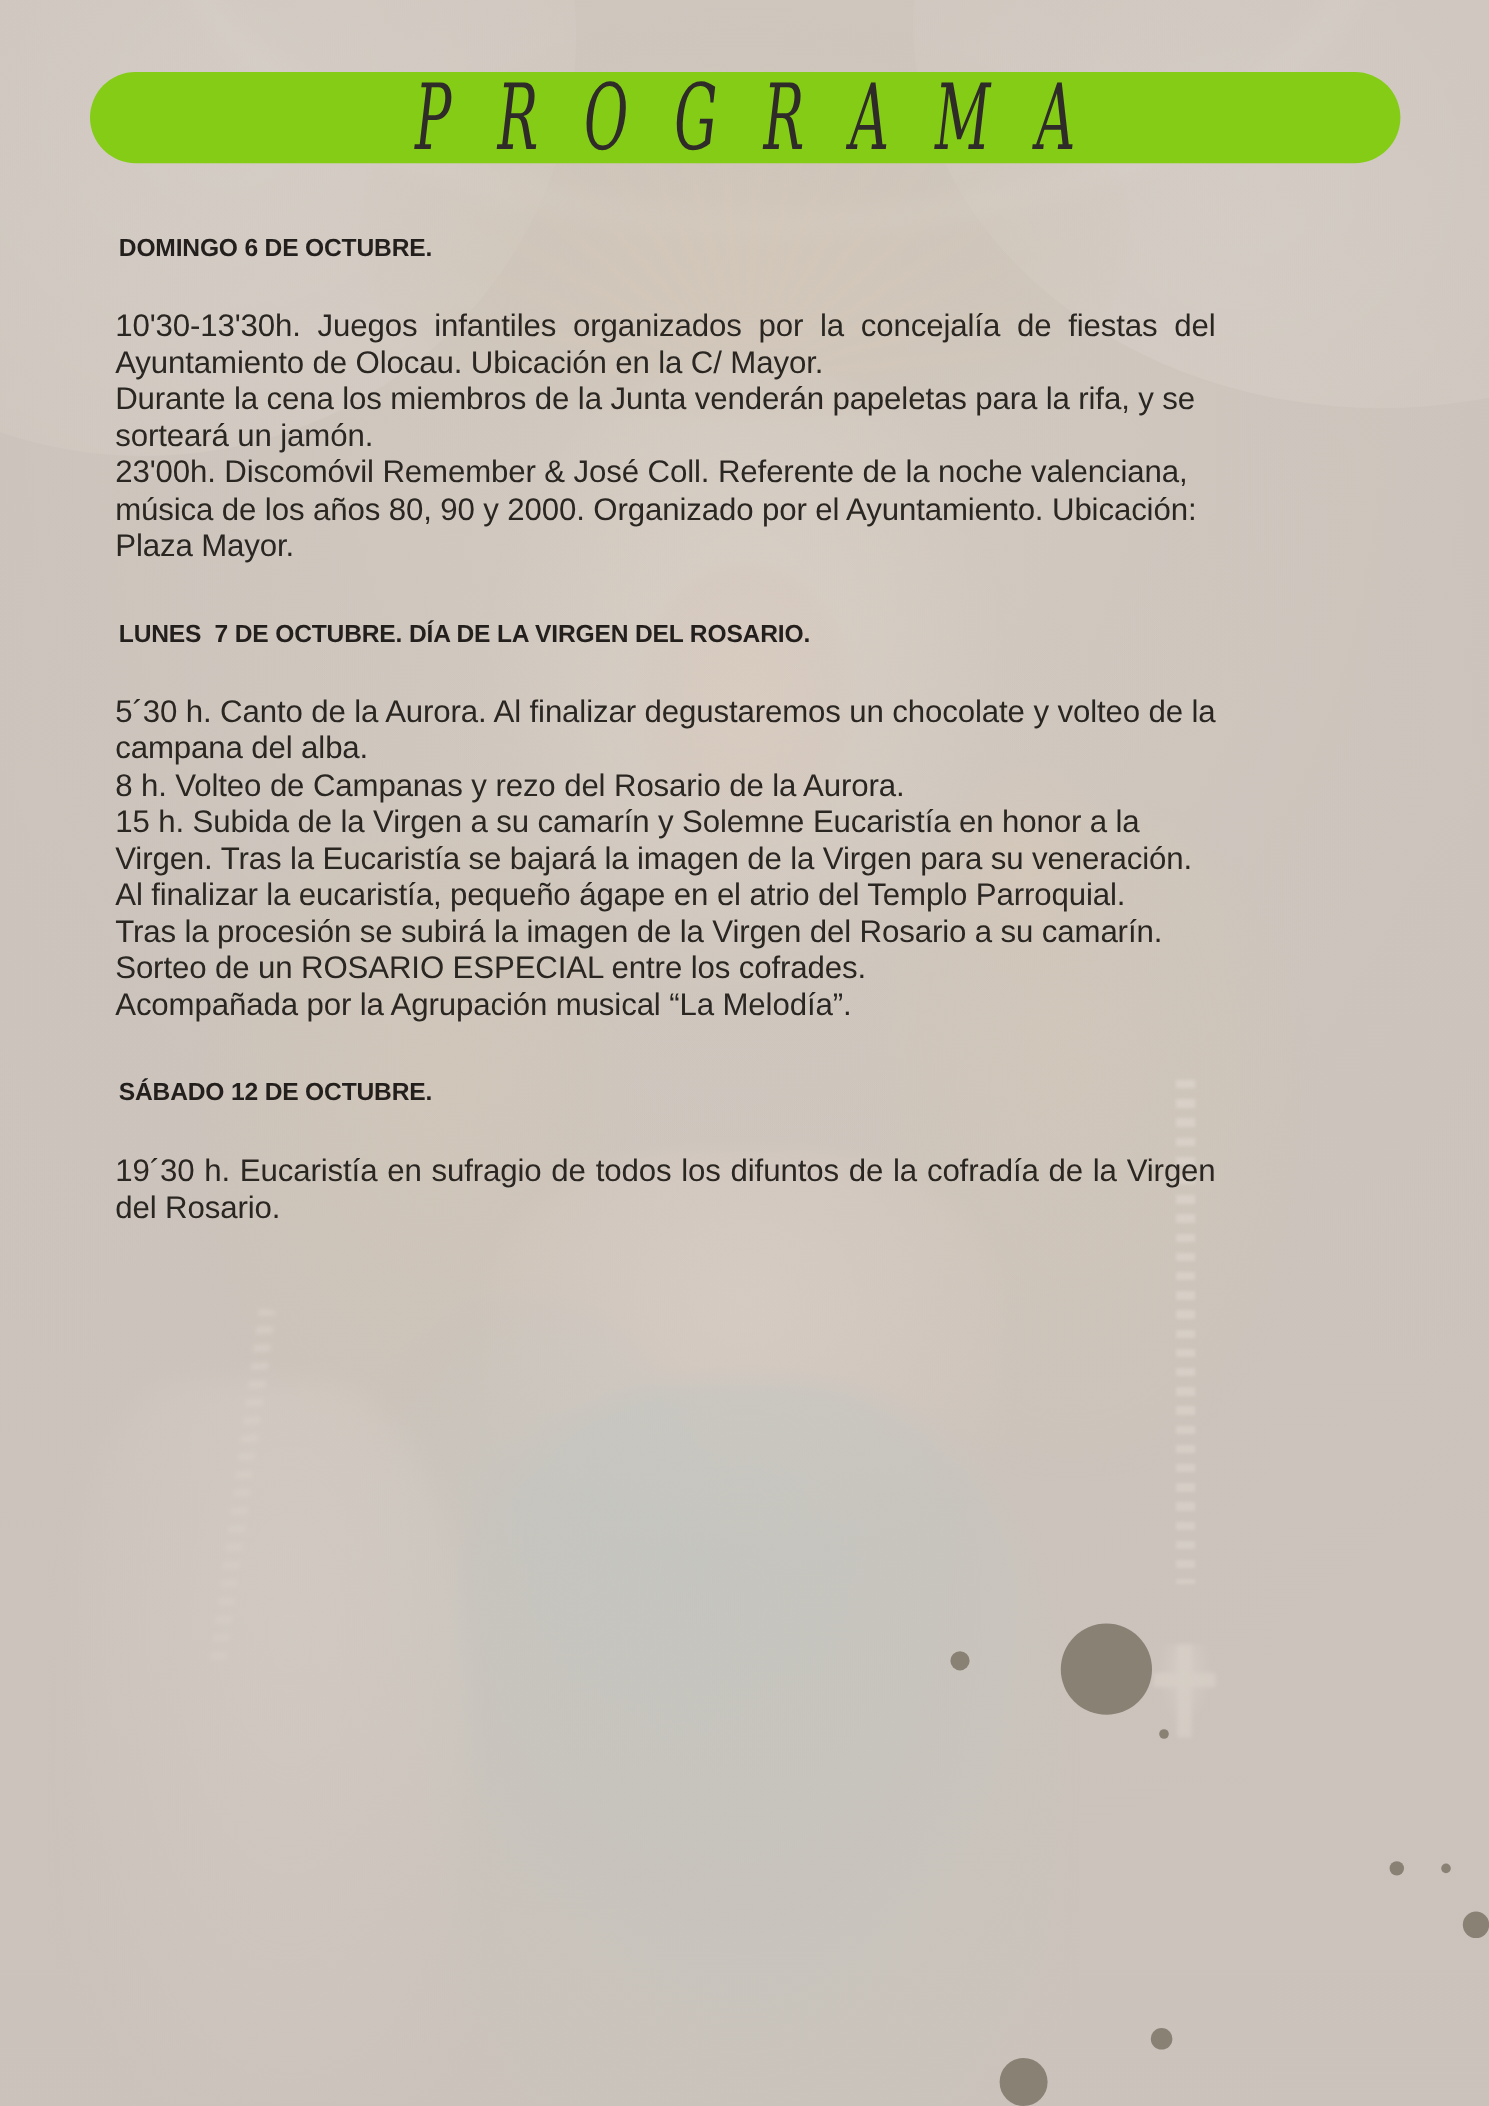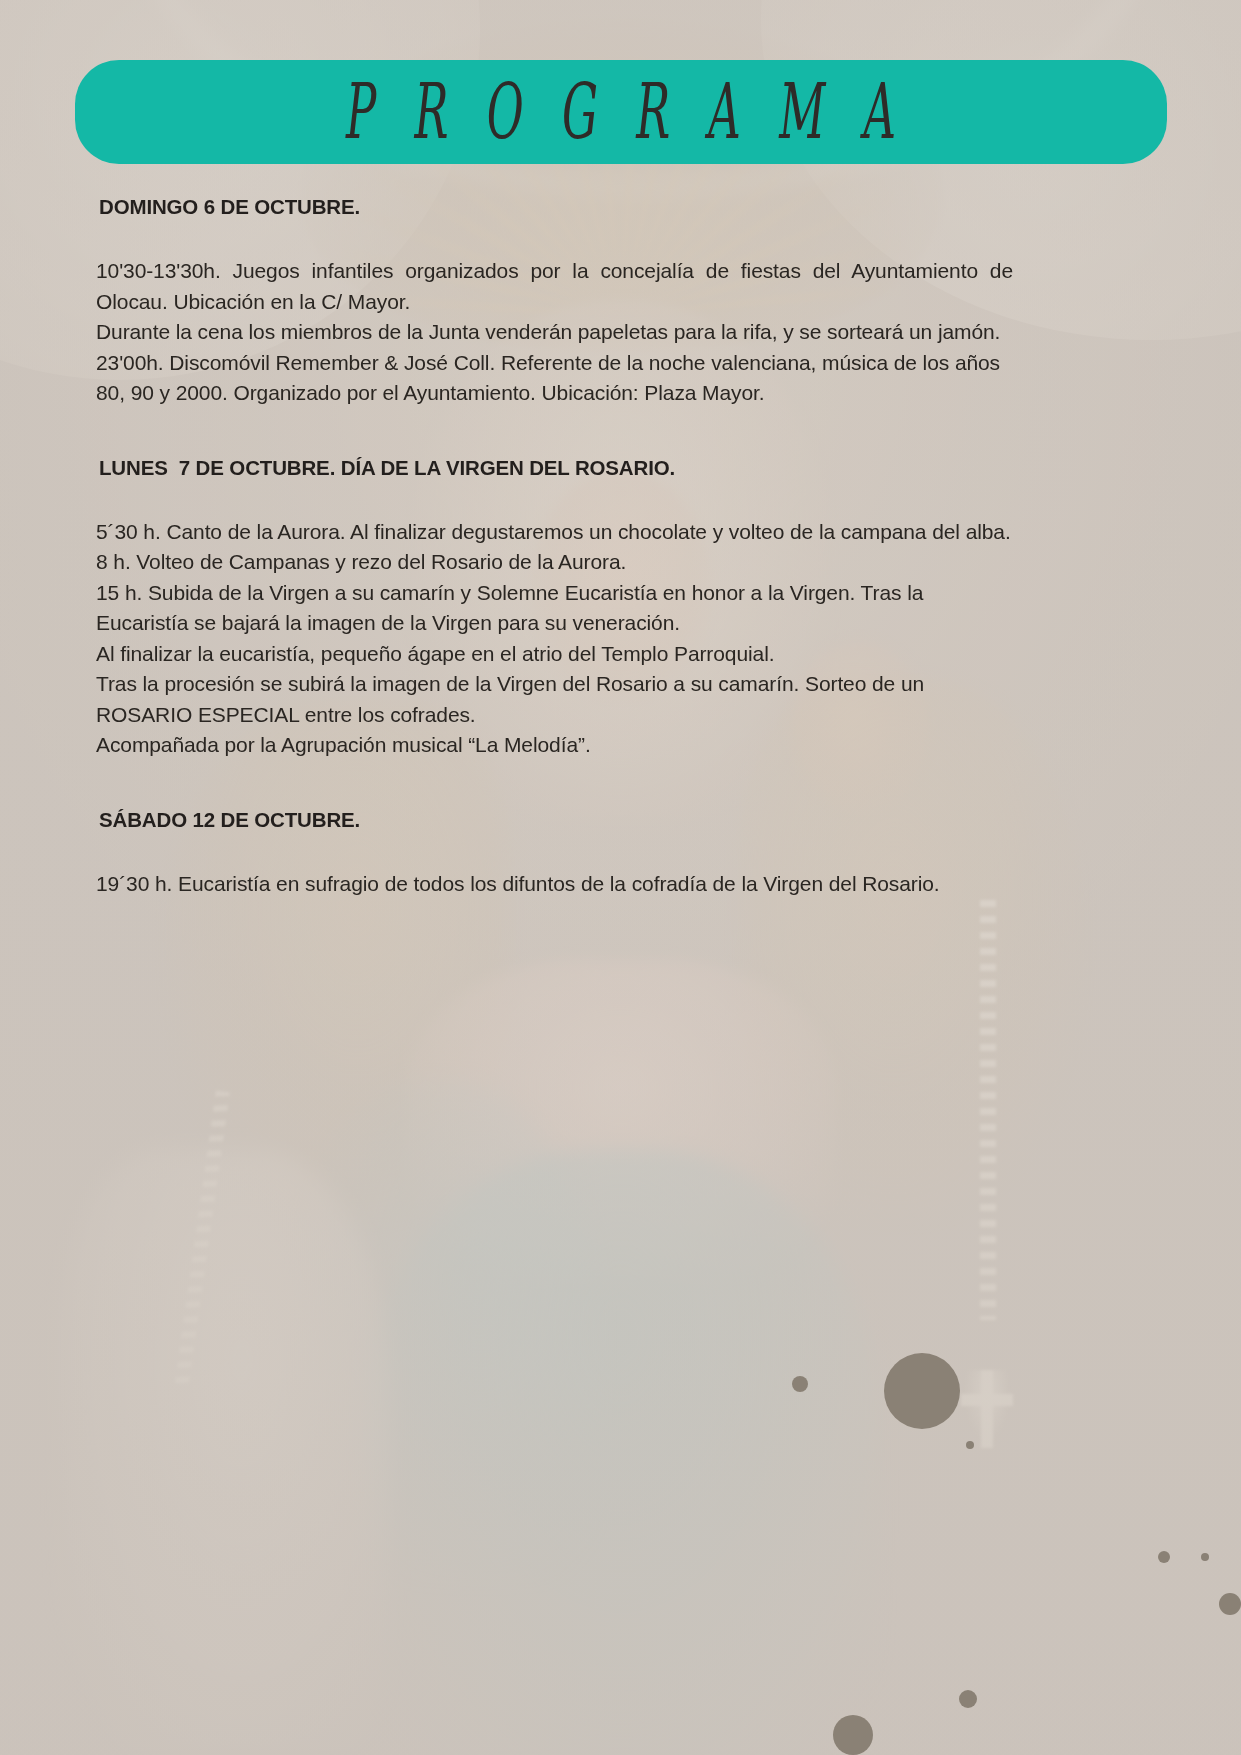--- a/index.html
+++ b/index.html
@@ -228,22 +228,22 @@
     position: relative;
     z-index: 2;
     width: 1241px;
   }
 
   .title-banner {
     position: absolute;
     left: 75px;
     top: 60px;
     width: 1092px;
-    height: 104px;
-    background: #14b8a6;
+    height: 76px;
+    background: #84cc16;
     border-radius: 44px;
     display: flex;
     align-items: center;
     justify-content: center;
   }
   .title-text {
     font-family: "DejaVu Serif", serif;
     font-size: 49px;
     font-weight: 400;
     font-style: italic;
@@ -267,21 +267,21 @@
     font-weight: bold;
     font-size: 20.5px;
     color: #231f1d;
     letter-spacing: -0.15px;
     margin: 3px;
     white-space: pre;
   }
 
   .para {
     font-family: "Liberation Sans", sans-serif;
-    font-size: 21px;
+    font-size: 26px;
     line-height: 30.5px;
     color: #2a2622;
     letter-spacing: -0.1px;
     margin: 0;
   }
   .para.justify { text-align: justify; text-align-last: left; }
 
   .gap-after-heading { height: 34px; }
   .gap-section { height: 44px; }
 </style>

